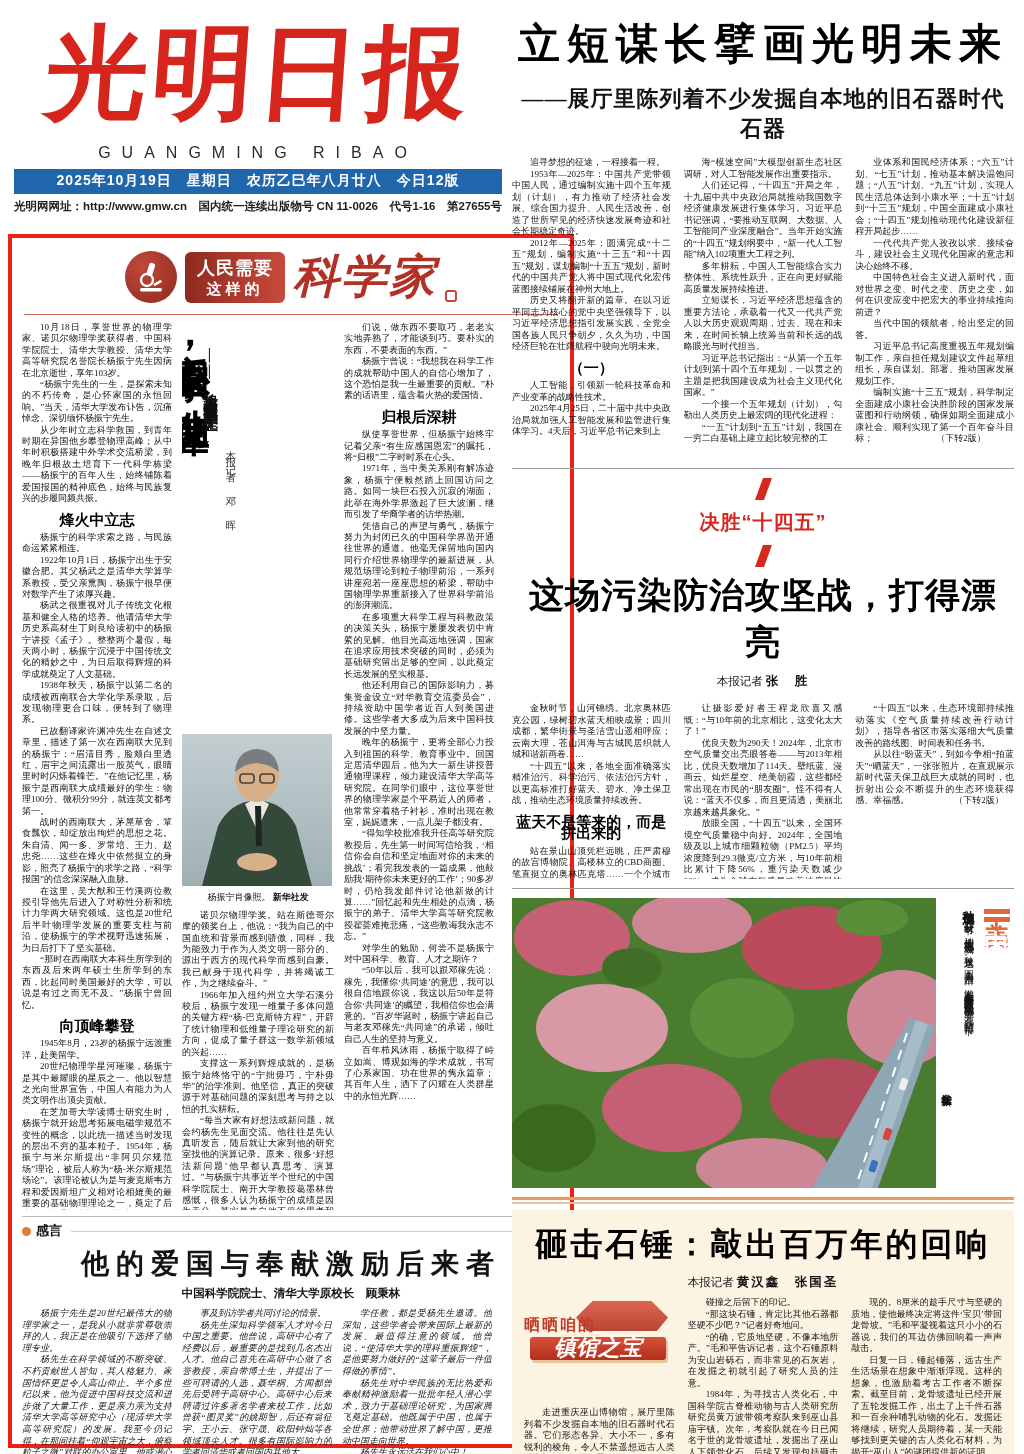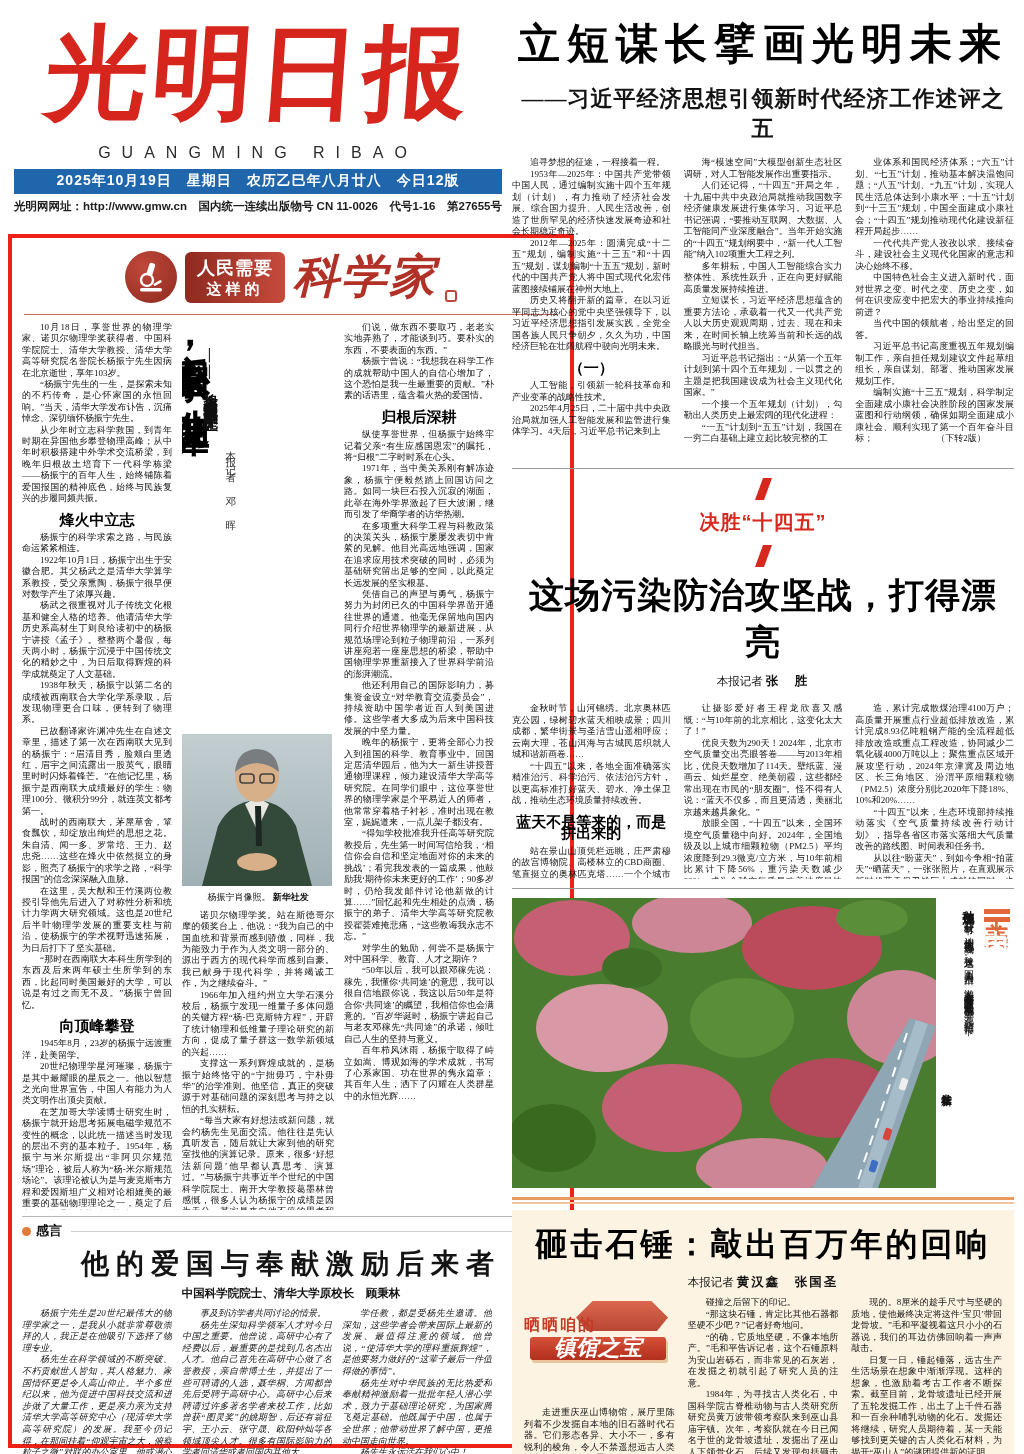--- a/index.html
+++ b/index.html
@@ -176,22 +176,22 @@
             <p class="para">“每当大家有好想法或新问题，就会约杨先生见面交流。他往往是先认真听发言，随后就让大家到他的研究室找他的演算记录。原来，很多‘好想法新问题’他早都认真思考、演算过。”与杨振宁共事近半个世纪的中国科学院院士、南开大学教授葛墨林曾感慨，很多人认为杨振宁的成绩是因为天分，其实是来自他不停的思考和反复的演算，“他常对我</p>
           </div>
       </div>
 
       <div class="fcol">
           <p class="para">们说，做东西不要取巧，老老实实地弄熟了，才能谈到巧。要朴实的东西，不要表面的东西。”</p>
           <p class="para">杨振宁曾说：“我想我在科学工作的成就帮助中国人的自信心增加了，这个恐怕是我一生最重要的贡献。”朴素的话语里，蕴含着火热的爱国情。</p>
           <div class="subhead">归根后深耕</div>
           <p class="para">纵使享誉世界，但杨振宁始终牢记着父亲“有生应感国恩宏”的嘱托，将“归根”二字时时系在心头。</p>
           <p class="para">1971年，当中美关系刚有解冻迹象，杨振宁便毅然踏上回国访问之路。如同一块巨石投入沉寂的湖面，此举在海外学界激起了巨大波澜，继而引发了华裔学者的访华热潮。</p>
+          <p class="para">凭借自己的声望与勇气，杨振宁努力为封闭已久的中国科学界凿开通往世界的通道。他毫无保留地向国内同行介绍世界物理学的最新进展，从规范场理论到粒子物理前沿，一系列讲座宛若一座座思想的桥梁，帮助中国物理学界重新接入了世界科学前沿的澎湃潮流。</p>
           <p class="para">在多项重大科学工程与科教政策的决策关头，杨振宁屡屡发表切中肯綮的见解。他目光高远地强调，国家在追求应用技术突破的同时，必须为基础研究留出足够的空间，以此奠定长远发展的坚实根基。</p>
-          <p class="para">凭借自己的声望与勇气，杨振宁努力为封闭已久的中国科学界凿开通往世界的通道。他毫无保留地向国内同行介绍世界物理学的最新进展，从规范场理论到粒子物理前沿，一系列讲座宛若一座座思想的桥梁，帮助中国物理学界重新接入了世界科学前沿的澎湃潮流。</p>
           <p class="para">他还利用自己的国际影响力，募集资金设立“对华教育交流委员会”，持续资助中国学者近百人到美国进修。这些学者大多成为后来中国科技发展的中坚力量。</p>
           <p class="para">晚年的杨振宁，更将全部心力投入到祖国的科学、教育事业中。回国定居清华园后，他为大一新生讲授普通物理课程，倾力建设清华大学高等研究院。在同学们眼中，这位享誉世界的物理学家是个平易近人的师者，他常常穿着格子衬衫，准时出现在教室，娓娓道来，一点儿架子都没有。</p>
           <p class="para">“得知学校批准我升任高等研究院教授后，先生第一时间写信给我，‘相信你会自信和坚定地面对你的未来的挑战’；看完我发表的一篇成果，他鼓励我‘期待你未来更好的工作’；90多岁时，仍给我发邮件讨论他新做的计算……”回忆起和先生相处的点滴，杨振宁的弟子、清华大学高等研究院教授翟荟难掩悲痛，“这些教诲我永志不忘。”</p>
           <p class="para">对学生的勉励，何尝不是杨振宁对中国科学、教育、人才之期许？</p>
           <p class="para">“50年以后，我可以跟邓稼先说：稼先，我懂你‘共同途’的意思，我可以很自信地跟你说，我这以后50年是符合你‘共同途’的瞩望，我相信你也会满意的。”百岁华诞时，杨振宁讲起自己与老友邓稼先“共同途”的承诺，倾吐自己人生的坚持与意义。</p>
           <p class="para">百年栉风沐雨，杨振宁取得了峙立如嵩、博观如海的学术成就，书写了心系家国、功在世界的隽永篇章；其百年人生，洒下了闪耀在人类群星中的永恒光辉……</p>
         </div>
     </div>
 
     <div class="ganyan">
@@ -217,21 +217,21 @@
             <p class="para">杨先生永远活在我们心中！</p>
           </div>
       </div>
     </div>
   </div>
 
   <div class="right">
 
     <div>
       <div class="lead-headline">立短谋长擘画光明未来</div>
-      <div class="lead-sub">——习近平经济思想引领新时代经济工作述评之五</div>
+      <div class="lead-sub">——展厅里陈列着不少发掘自本地的旧石器时代石器</div>
       <div class="cols3 lead-cols">
         <div class="col3">
             <p class="para">追寻梦想的征途，一程接着一程。</p>
             <p class="para">1953年—2025年：中国共产党带领中国人民，通过编制实施十四个五年规划（计划），有力推动了经济社会发展、综合国力提升、人民生活改善，创造了世所罕见的经济快速发展奇迹和社会长期稳定奇迹。</p>
             <p class="para">2012年—2025年：圆满完成“十二五”规划，编制实施“十三五”和“十四五”规划，谋划编制“十五五”规划，新时代的中国共产党人将中国式现代化宏伟蓝图接续铺展在神州大地上。</p>
             <p class="para">历史又将翻开新的篇章。在以习近平同志为核心的党中央坚强领导下，以习近平经济思想指引发展实践，全党全国各族人民只争朝夕，久久为功，中国经济巨轮在壮阔航程中驶向光明未来。</p>
             <div class="subhead">（一）</div>
             <p class="para">人工智能，引领新一轮科技革命和产业变革的战略性技术。</p>
             <p class="para">2025年4月25日，二十届中共中央政治局就加强人工智能发展和监管进行集体学习。4天后，习近平总书记来到上</p>
           </div>
@@ -274,21 +274,20 @@
             <p class="para">“十四五”以来，各地全面准确落实精准治污、科学治污、依法治污方针，以更高标准打好蓝天、碧水、净土保卫战，推动生态环境质量持续改善。</p>
             <div class="subhead">蓝天不是等来的，而是拼出来的</div>
             <p class="para">站在景山山顶凭栏远眺，庄严肃穆的故宫博物院、高楼林立的CBD商圈、笔直挺立的奥林匹克塔……一个个城市景观与湛蓝天空组合成一幅幅“靓照”，</p>
           </div>
         <div class="col3">
             <p class="para">让摄影爱好者王程龙欣喜又感慨：“与10年前的北京相比，这变化太大了！”</p>
             <p class="para">优良天数为290天！2024年，北京市空气质量交出亮眼答卷——与2013年相比，优良天数增加了114天。壁纸蓝、漫画云、灿烂星空、绝美朝霞，这些都经常出现在市民的“朋友圈”。怪不得有人说：“蓝天不仅多，而且更清透，美丽北京越来越具象化。”</p>
             <p class="para">放眼全国，“十四五”以来，全国环境空气质量稳中向好。2024年，全国地级及以上城市细颗粒物（PM2.5）平均浓度降到29.3微克/立方米，与10年前相比累计下降56%，重污染天数减少92%，成为全球空气质量改善速度最快的国家。</p>
           </div>
         <div class="col3">
-            <p class="para">造，累计完成散煤治理4100万户；高质量开展重点行业超低排放改造，累计完成8.93亿吨粗钢产能的全流程超低排放改造或重点工程改造，协同减少二氧化碳4000万吨以上；聚焦重点区域开展攻坚行动，2024年京津冀及周边地区、长三角地区、汾渭平原细颗粒物（PM2.5）浓度分别比2020年下降18%、10%和20%……</p>
             <p class="para">“十四五”以来，生态环境部持续推动落实《空气质量持续改善行动计划》，指导各省区市落实落细大气质量改善的路线图、时间表和任务书。</p>
             <p class="para">从以往“盼蓝天”，到如今争相“拍蓝天”“晒蓝天”，一张张照片，在直观展示新时代蓝天保卫战巨大成就的同时，也折射出公众不断提升的生态环境获得感、幸福感。　　　　　（下转2版）</p>
           </div>
       </div>
     </div>
 
     <div class="hr"></div>
 
     <div class="photo-row">
       <svg class="autumn" viewBox="0 0 424 290" preserveAspectRatio="none">

